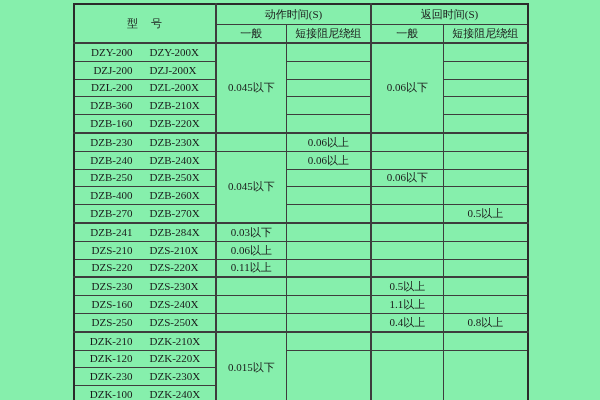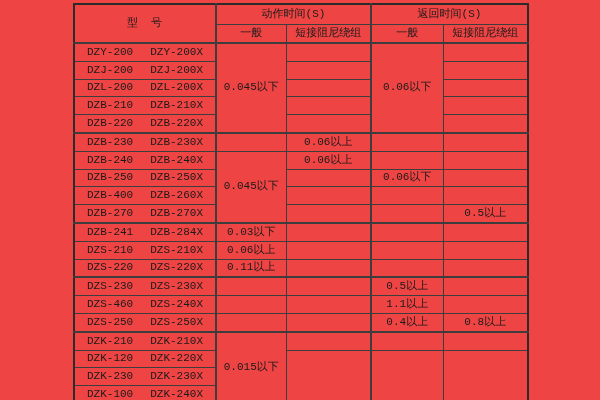--- a/index.html
+++ b/index.html
@@ -4,22 +4,22 @@
 <style>
   html, body {
     margin: 0;
     padding: 0;
     background: #ffffff;
   }
   .page {
     position: relative;
     width: 600px;
     height: 400px;
-    background: #ef4444;
-    font-family: Liberation Mono, monospace;
+    background: #86efac;
+    font-family: Liberation Serif, serif;
     color: #111;
   }
   table.relay {
     position: absolute;
     left: 73px;
     top: 3px;
     border-collapse: collapse;
     table-layout: fixed;
     width: 454px;
     border: 2px solid #2b2b2b;
@@ -108,32 +108,32 @@
               <span>DZL-200X</span>
             </div>
         </td>
         <td class="thick-r"></td>
         <td></td>
       </tr>
 
       <tr>
         <td class="thick-r">
           <div class="model-pair">
-              <span>DZB-210</span>
+              <span>DZB-360</span>
               <span>DZB-210X</span>
             </div>
         </td>
         <td class="thick-r"></td>
         <td></td>
       </tr>
 
       <tr>
         <td class="thick-r">
           <div class="model-pair">
-              <span>DZB-220</span>
+              <span>DZB-160</span>
               <span>DZB-220X</span>
             </div>
         </td>
         <td class="thick-r"></td>
         <td></td>
       </tr>
 
       <tr class="sec">
         <td class="thick-r">
           <div class="model-pair">
@@ -244,21 +244,21 @@
         </td>
         <td></td>
         <td class="thick-r"></td>
         <td>0.5以上</td>
         <td></td>
       </tr>
 
       <tr>
         <td class="thick-r">
           <div class="model-pair">
-              <span>DZS-460</span>
+              <span>DZS-160</span>
               <span>DZS-240X</span>
             </div>
         </td>
         <td></td>
         <td class="thick-r"></td>
         <td>1.1以上</td>
         <td></td>
       </tr>
 
       <tr>

